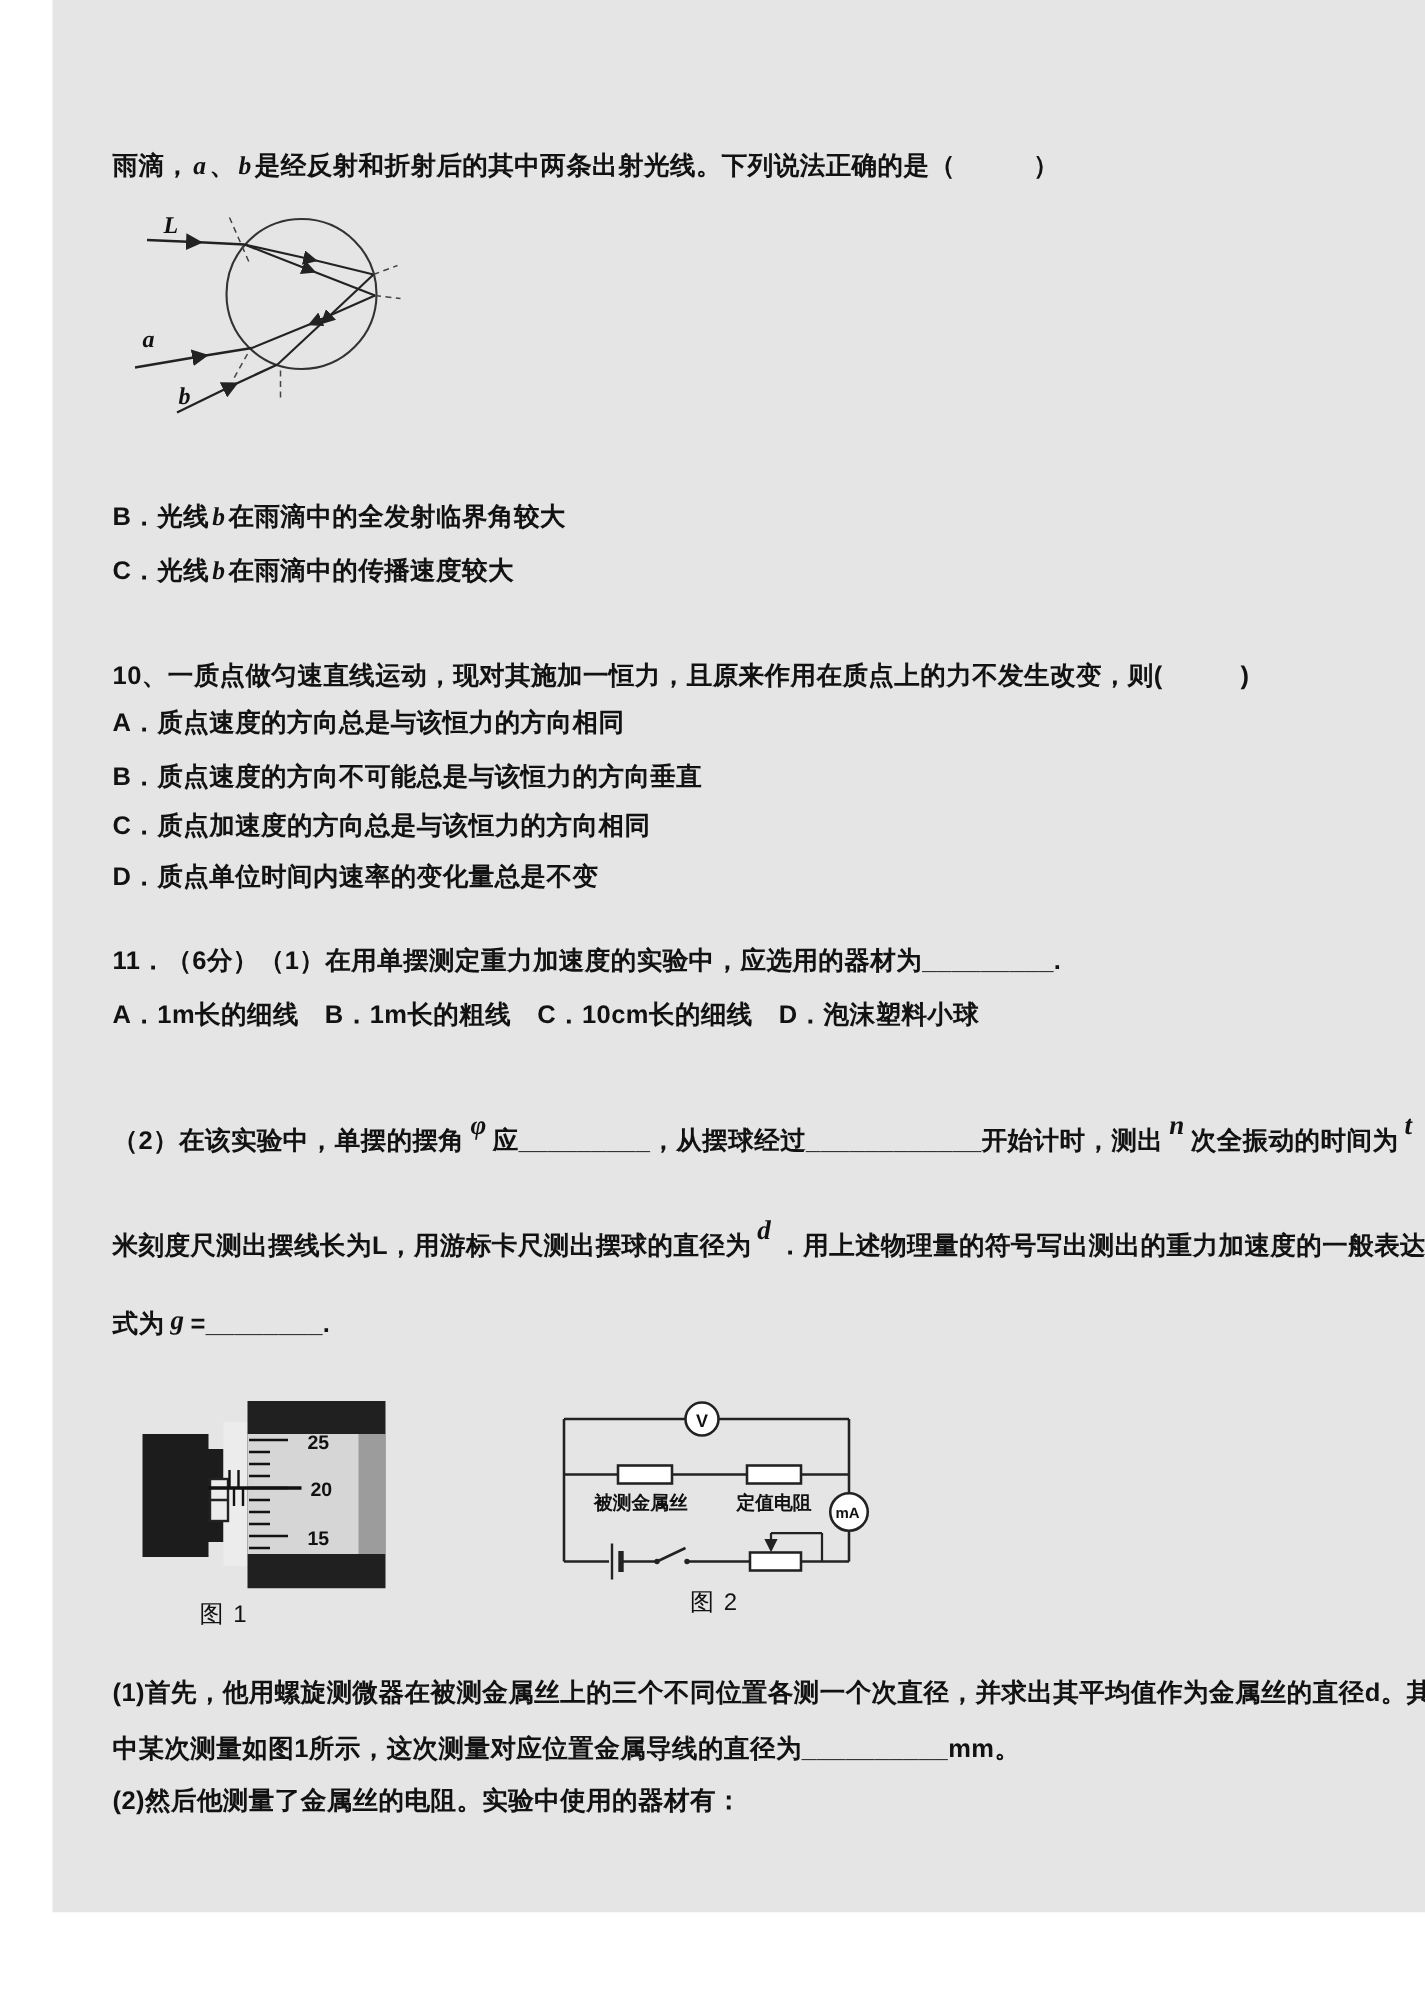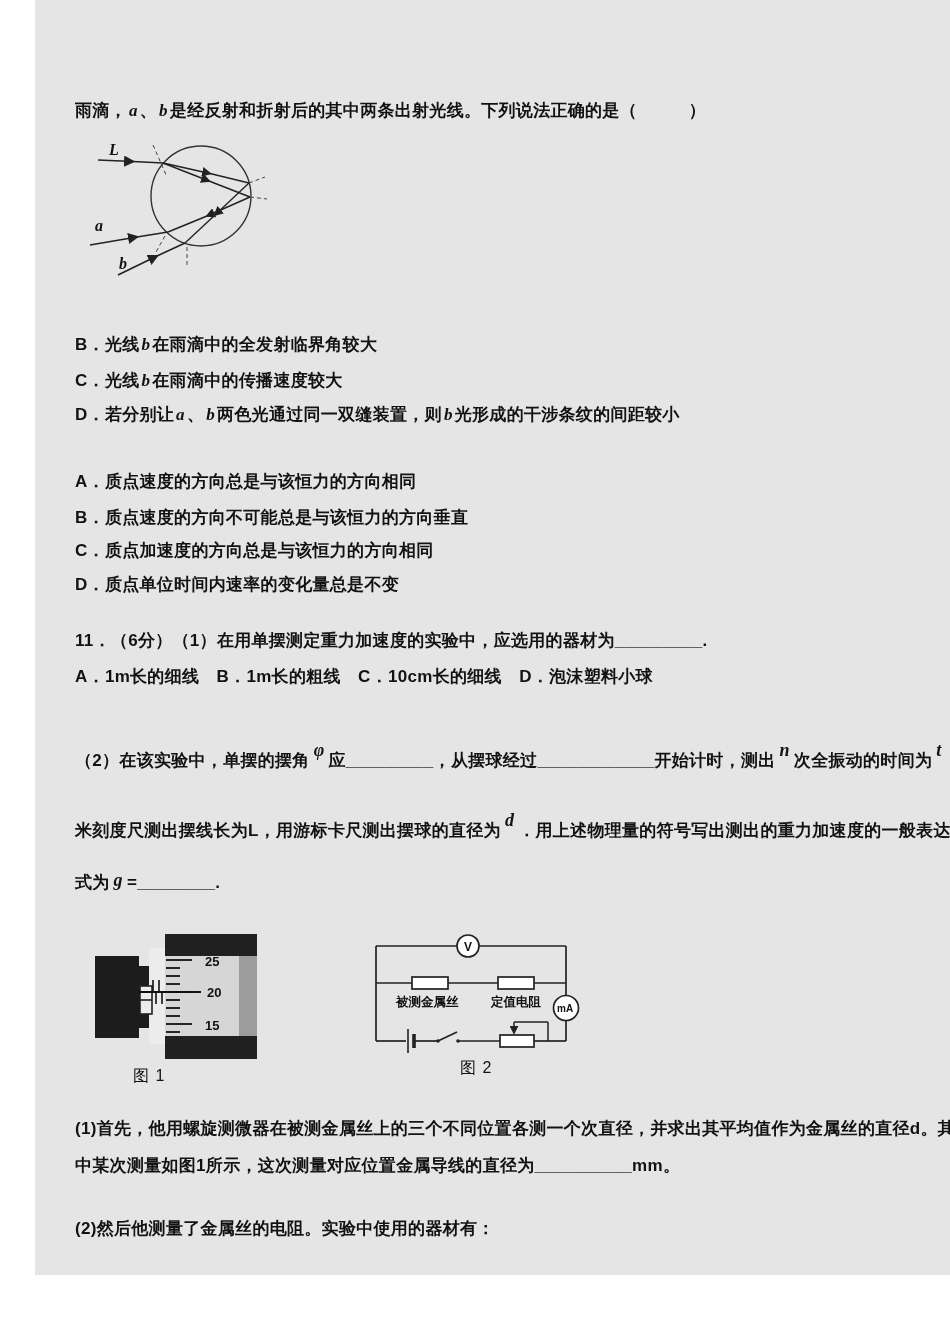--- a/index.html
+++ b/index.html
@@ -74,22 +74,22 @@
       <line x1="80" y1="101" x2="71" y2="117"></line>
       <line x1="102" y1="112" x2="102" y2="132"></line>
     </g>
     <text class="svgvar" x="24" y="20" font-size="16" fill="#111">L</text>
     <text class="svgvar" x="10" y="96" font-size="16" fill="#111">a</text>
     <text class="svgvar" x="34" y="134" font-size="16" fill="#111">b</text>
   </svg>
 
   <div class="ln" style="top:334px"><span>B．光线</span><span class="var">b</span><span>在雨滴中的全发射临界角较大</span></div>
   <div class="ln" style="top:370px"><span>C．光线</span><span class="var">b</span><span>在雨滴中的传播速度较大</span></div>
-  <div class="ln" style="top:404px"><span>D．若分别让</span><span class="var">a</span><span>、</span><span class="var">b</span><span>两色光通过同一双缝装置，则</span><span class="var">b</span><span>光形成的干涉条纹的间距较小</span></div>
-
+
+  <div class="ln" style="top:440px">10、一质点做匀速直线运动，现对其施加一恒力，且原来作用在质点上的力不发生改变，则(　　　)</div>
   <div class="ln" style="top:471px">A．质点速度的方向总是与该恒力的方向相同</div>
   <div class="ln" style="top:507px">B．质点速度的方向不可能总是与该恒力的方向垂直</div>
   <div class="ln" style="top:540px">C．质点加速度的方向总是与该恒力的方向相同</div>
   <div class="ln" style="top:574px">D．质点单位时间内速率的变化量总是不变</div>
 
 
   <div class="ln" style="top:630px">11．（6分）（1）在用单摆测定重力加速度的实验中，应选用的器材为_________.</div>
   <div class="ln" style="top:666px">A．1m长的细线　B．1m长的粗线　C．10cm长的细线　D．泡沫塑料小球</div>
 
   <div class="ln" style="top:750px"><span>（2）在该实验中，单摆的摆角</span><span class="sym">φ</span><span>应_________，从摆球经过____________开始计时，测出</span><span class="sym">n</span><span>次全振动的时间为</span><span class="sym">t</span><span>，用毫</span></div>
@@ -188,15 +188,15 @@
       <circle cx="198" cy="82" r="12.5" fill="#ffffff" stroke="#222" stroke-width="1.7"></circle>
       <text x="189" y="86" font-size="10" fill="#111">mA</text>
     </g>
     <text x="28" y="80" font-size="12.5" fill="#111">被测金属丝</text>
     <text x="123" y="80" font-size="12.5" fill="#111">定值电阻</text>
   </svg>
   <div class="figlabel" style="left:425px; top:1058px;">图 2</div>
 
   <div class="ln" style="top:1118px">(1)首先，他用螺旋测微器在被测金属丝上的三个不同位置各测一个次直径，并求出其平均值作为金属丝的直径d。其</div>
   <div class="ln" style="top:1155px">中某次测量如图1所示，这次测量对应位置金属导线的直径为__________mm。</div>
-  <div class="ln" style="top:1218px">(2)然后他测量了金属丝的电阻。实验中使用的器材有：</div>
+  <div class="ln" style="top:1190px">(2)然后他测量了金属丝的电阻。实验中使用的器材有：</div>
 
 </div>
 
 </body></html>

